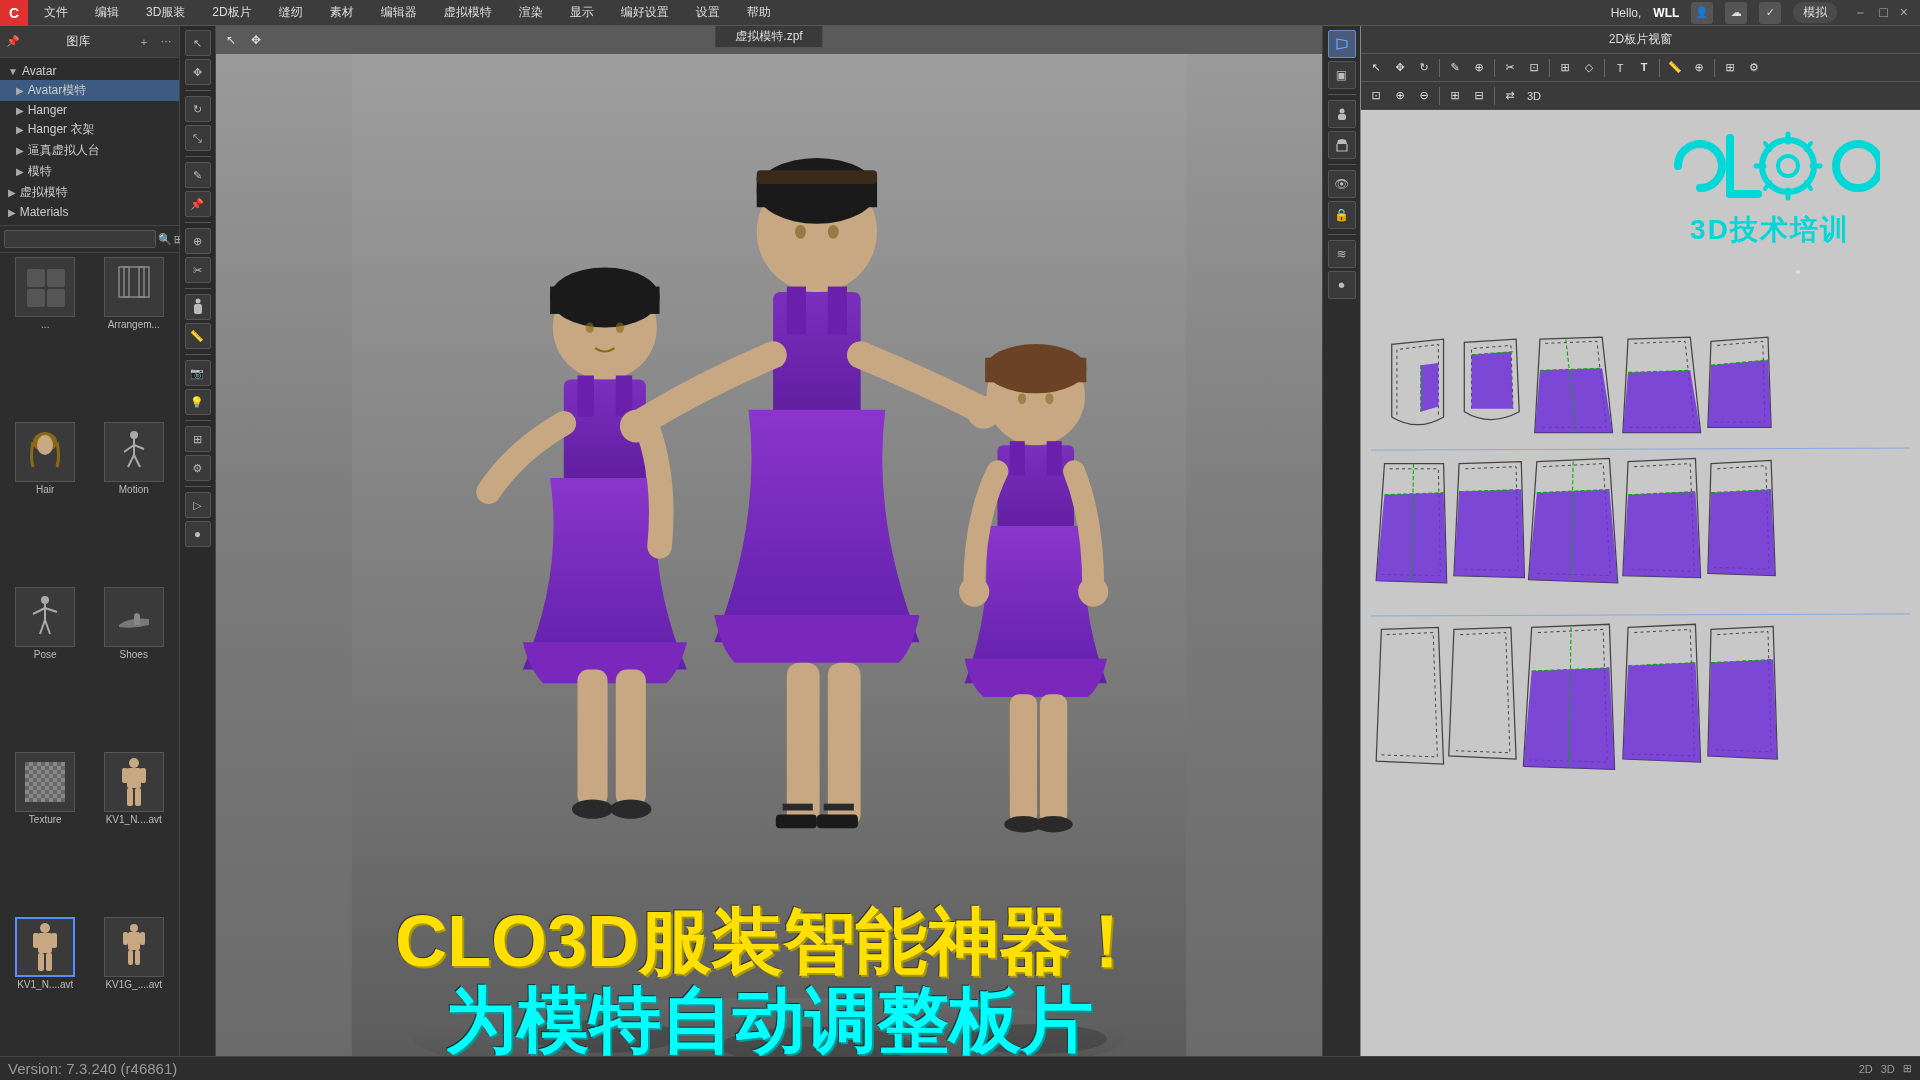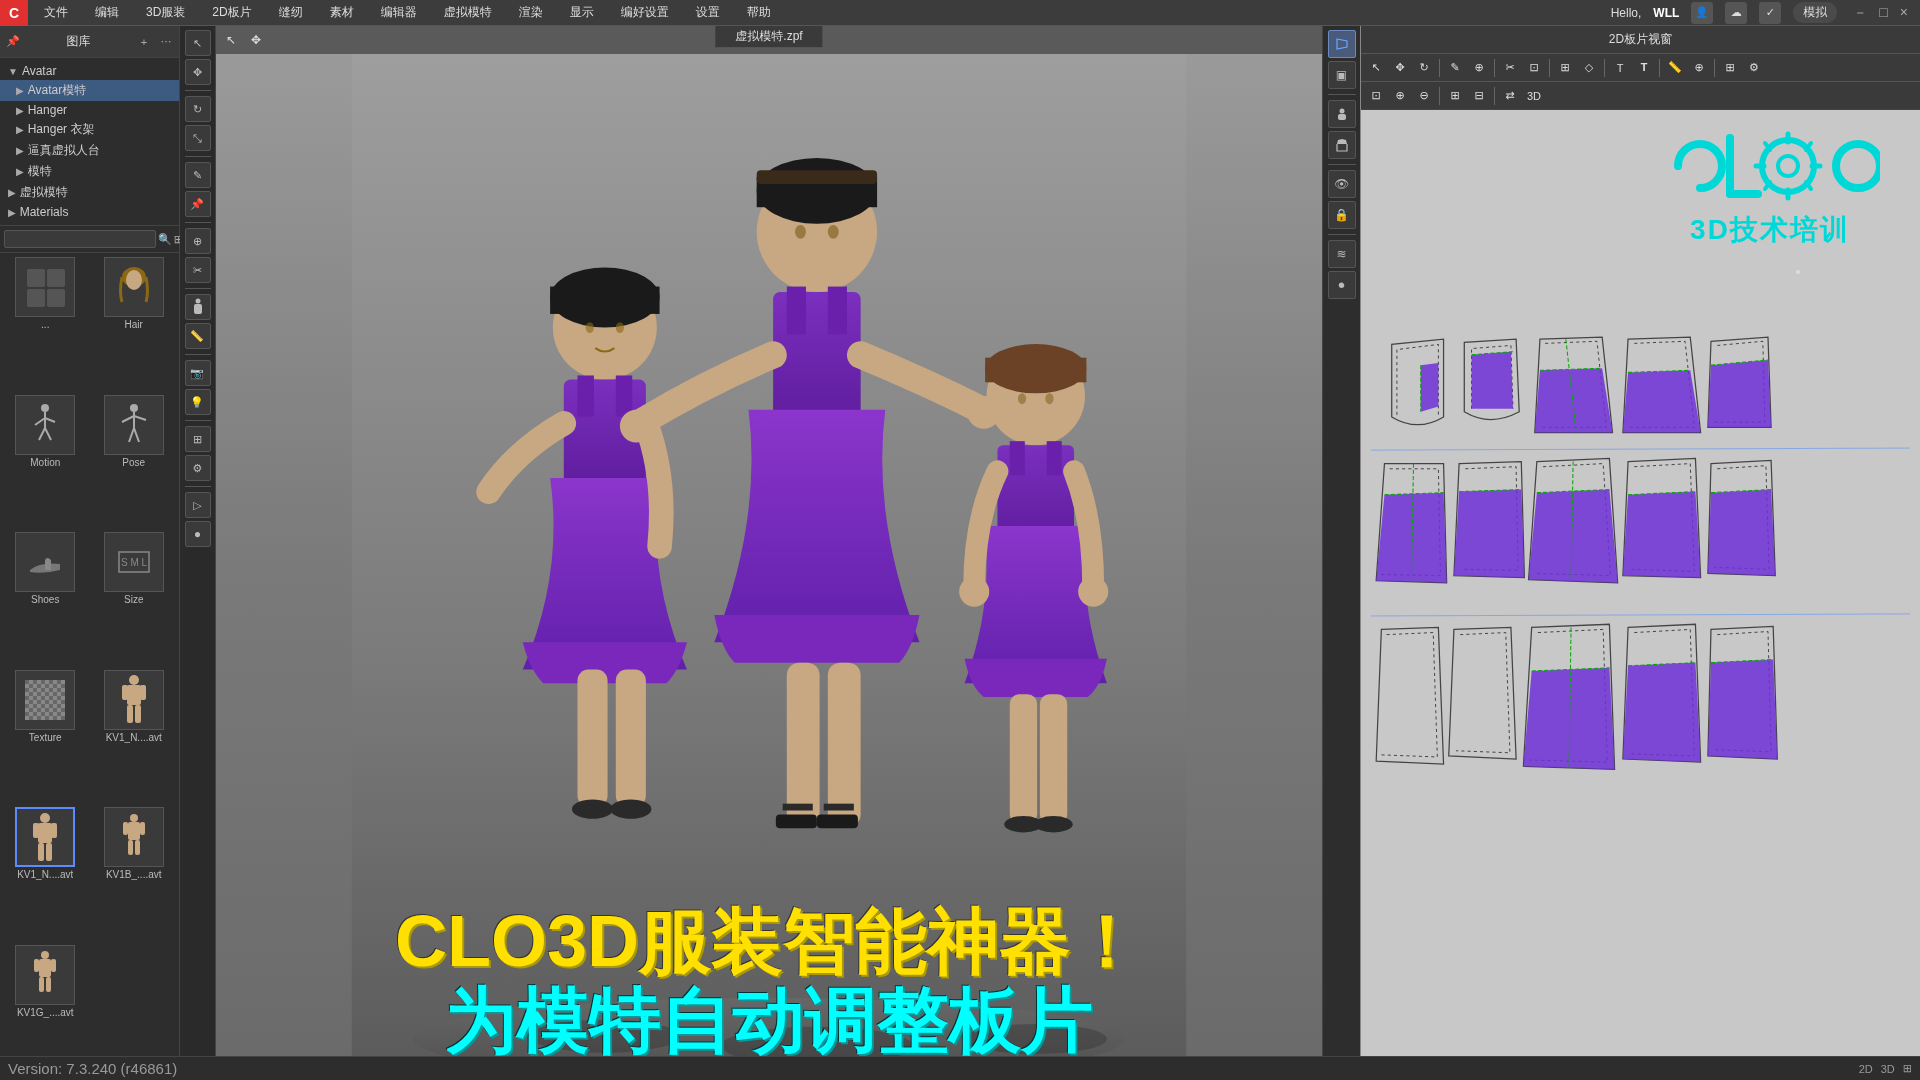--- a/index.html
+++ b/index.html
@@ -296,20 +296,30 @@
         <div class="thumb-box">
           <svg width="40" height="40" viewBox="0 0 40 40">
             <rect width="18" height="18" x="2" y="2" fill="#555" rx="2"></rect>
             <rect width="18" height="18" x="22" y="2" fill="#555" rx="2"></rect>
             <rect width="18" height="18" x="2" y="22" fill="#555" rx="2"></rect>
             <rect width="18" height="18" x="22" y="22" fill="#555" rx="2"></rect>
           </svg>
         </div>
         <span class="thumb-label">...</span>
       </div>
+      <div class="thumb-item">
+        <div class="thumb-box">
+          <svg width="40" height="50" viewBox="0 0 40 50">
+            <rect x="10" y="5" width="20" height="30" fill="none" stroke="#888" stroke-width="1.5"></rect>
+            <rect x="5" y="5" width="10" height="30" fill="none" stroke="#888" stroke-width="1.5"></rect>
+            <rect x="25" y="5" width="10" height="30" fill="none" stroke="#888" stroke-width="1.5"></rect>
+          </svg>
+        </div>
+        <span class="thumb-label">Arrangem...</span>
+      </div>
 
       <div class="thumb-item">
         <div class="thumb-box">
           <svg width="40" height="50" viewBox="0 0 40 50">
             <ellipse cx="20" cy="15" rx="12" ry="10" fill="#8B6914"></ellipse>
             <path d="M8 15 Q5 30 8 40" stroke="#8B6914" fill="none" stroke-width="3"></path>
             <path d="M32 15 Q35 30 32 40" stroke="#8B6914" fill="none" stroke-width="3"></path>
             <ellipse cx="20" cy="18" rx="8" ry="10" fill="#c8a882"></ellipse>
           </svg>
         </div>
@@ -345,29 +355,20 @@
       <div class="thumb-item">
         <div class="thumb-box">
           <svg width="40" height="40" viewBox="0 0 40 40">
             <path d="M5 28 Q15 20 35 22 L35 28 Q20 32 5 30 Z" fill="#777"></path>
             <path d="M20 28 L20 18 Q22 14 26 18 L26 28" fill="#888"></path>
           </svg>
         </div>
         <span class="thumb-label">Shoes</span>
       </div>
 
-      <div class="thumb-item">
-        <div class="thumb-box">
-          <svg width="40" height="40" viewBox="0 0 40 40">
-            <rect x="5" y="10" width="30" height="20" fill="none" stroke="#888" stroke-width="1.5"></rect>
-            <text x="20" y="24" font-size="10" fill="#888" text-anchor="middle">S M L</text>
-          </svg>
-        </div>
-        <span class="thumb-label">Size</span>
-      </div>
       <div class="thumb-item">
         <div class="thumb-box">
           <svg width="40" height="40" viewBox="0 0 40 40">
             <defs>
               <pattern id="check" x="0" y="0" width="8" height="8" patternUnits="userSpaceOnUse">
                 <rect width="4" height="4" fill="#666"></rect>
                 <rect x="4" y="4" width="4" height="4" fill="#666"></rect>
                 <rect x="4" y="0" width="4" height="4" fill="#888"></rect>
                 <rect x="0" y="4" width="4" height="4" fill="#888"></rect>
               </pattern>
@@ -398,33 +399,20 @@
             <rect x="13" y="13" width="14" height="20" rx="2" fill="#c8a882"></rect>
             <rect x="8" y="13" width="6" height="15" rx="2" fill="#c8a882"></rect>
             <rect x="26" y="13" width="6" height="15" rx="2" fill="#c8a882"></rect>
             <rect x="13" y="33" width="6" height="18" rx="2" fill="#c8a882"></rect>
             <rect x="21" y="33" width="6" height="18" rx="2" fill="#c8a882"></rect>
           </svg>
         </div>
         <span class="thumb-label">KV1_N....avt</span>
       </div>
 
-      <div class="thumb-item">
-        <div class="thumb-box">
-          <svg width="40" height="55" viewBox="0 0 40 55">
-            <circle cx="20" cy="8" r="4" fill="#c8a882"></circle>
-            <rect x="14" y="12" width="12" height="18" rx="2" fill="#c8a882"></rect>
-            <rect x="9" y="12" width="5" height="13" rx="2" fill="#c8a882"></rect>
-            <rect x="26" y="12" width="5" height="13" rx="2" fill="#c8a882"></rect>
-            <rect x="14" y="30" width="5" height="15" rx="2" fill="#c8a882"></rect>
-            <rect x="21" y="30" width="5" height="15" rx="2" fill="#c8a882"></rect>
-          </svg>
-        </div>
-        <span class="thumb-label">KV1B_....avt</span>
-      </div>
       <div class="thumb-item">
         <div class="thumb-box">
           <svg width="40" height="55" viewBox="0 0 40 55">
             <circle cx="20" cy="8" r="4" fill="#c8a882"></circle>
             <rect x="14" y="12" width="12" height="18" rx="2" fill="#c8a882"></rect>
             <rect x="9" y="12" width="5" height="13" rx="2" fill="#c8a882"></rect>
             <rect x="26" y="12" width="5" height="13" rx="2" fill="#c8a882"></rect>
             <rect x="14" y="30" width="5" height="15" rx="2" fill="#c8a882"></rect>
             <rect x="21" y="30" width="5" height="15" rx="2" fill="#c8a882"></rect>
           </svg>

